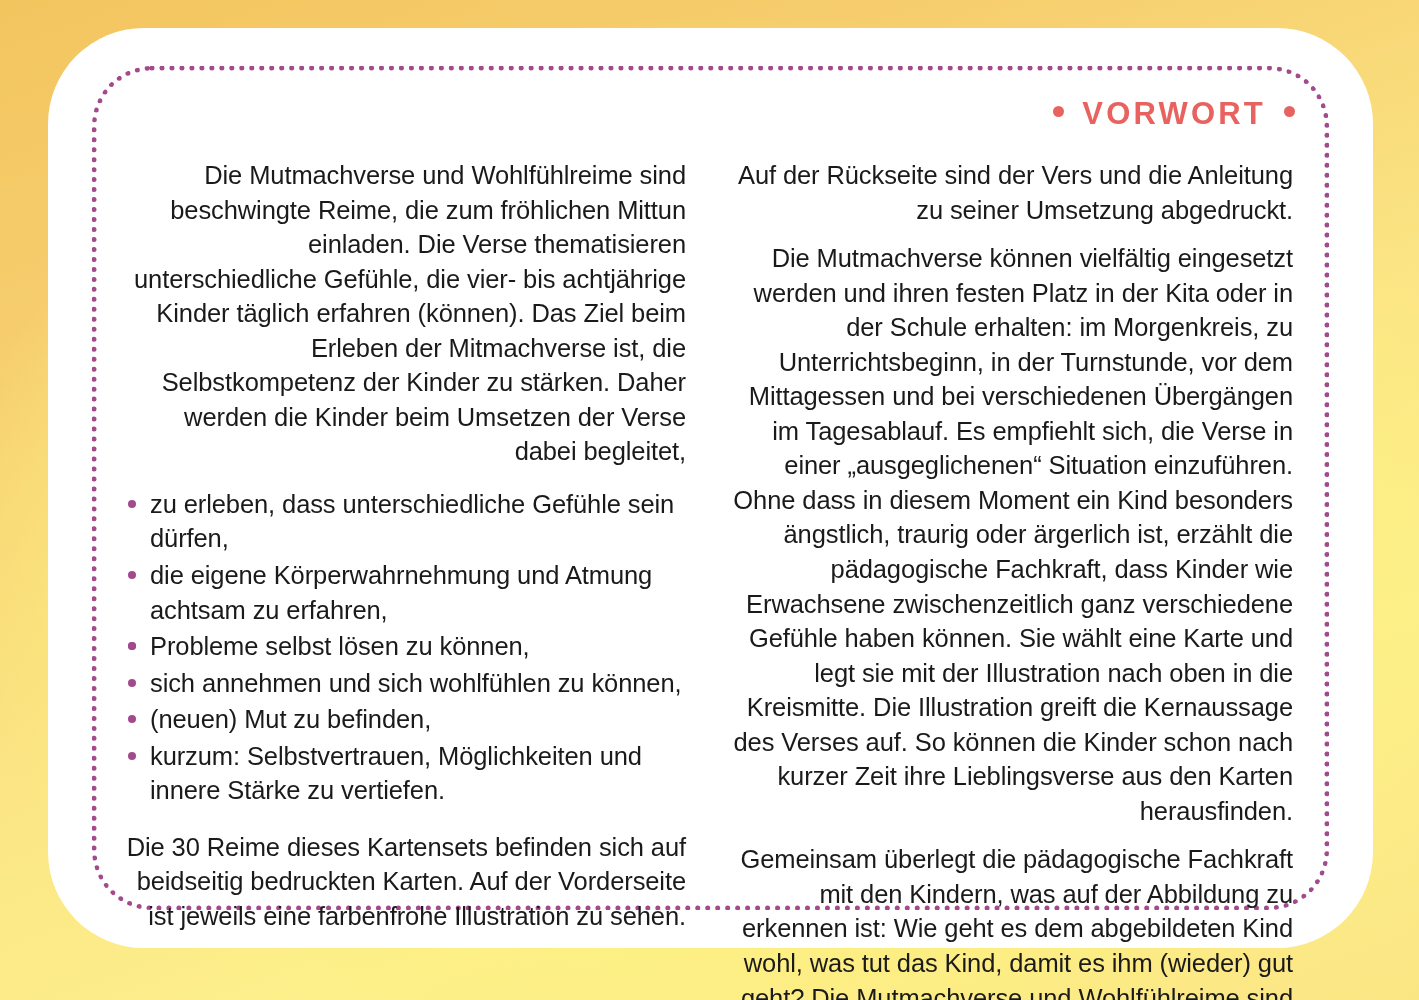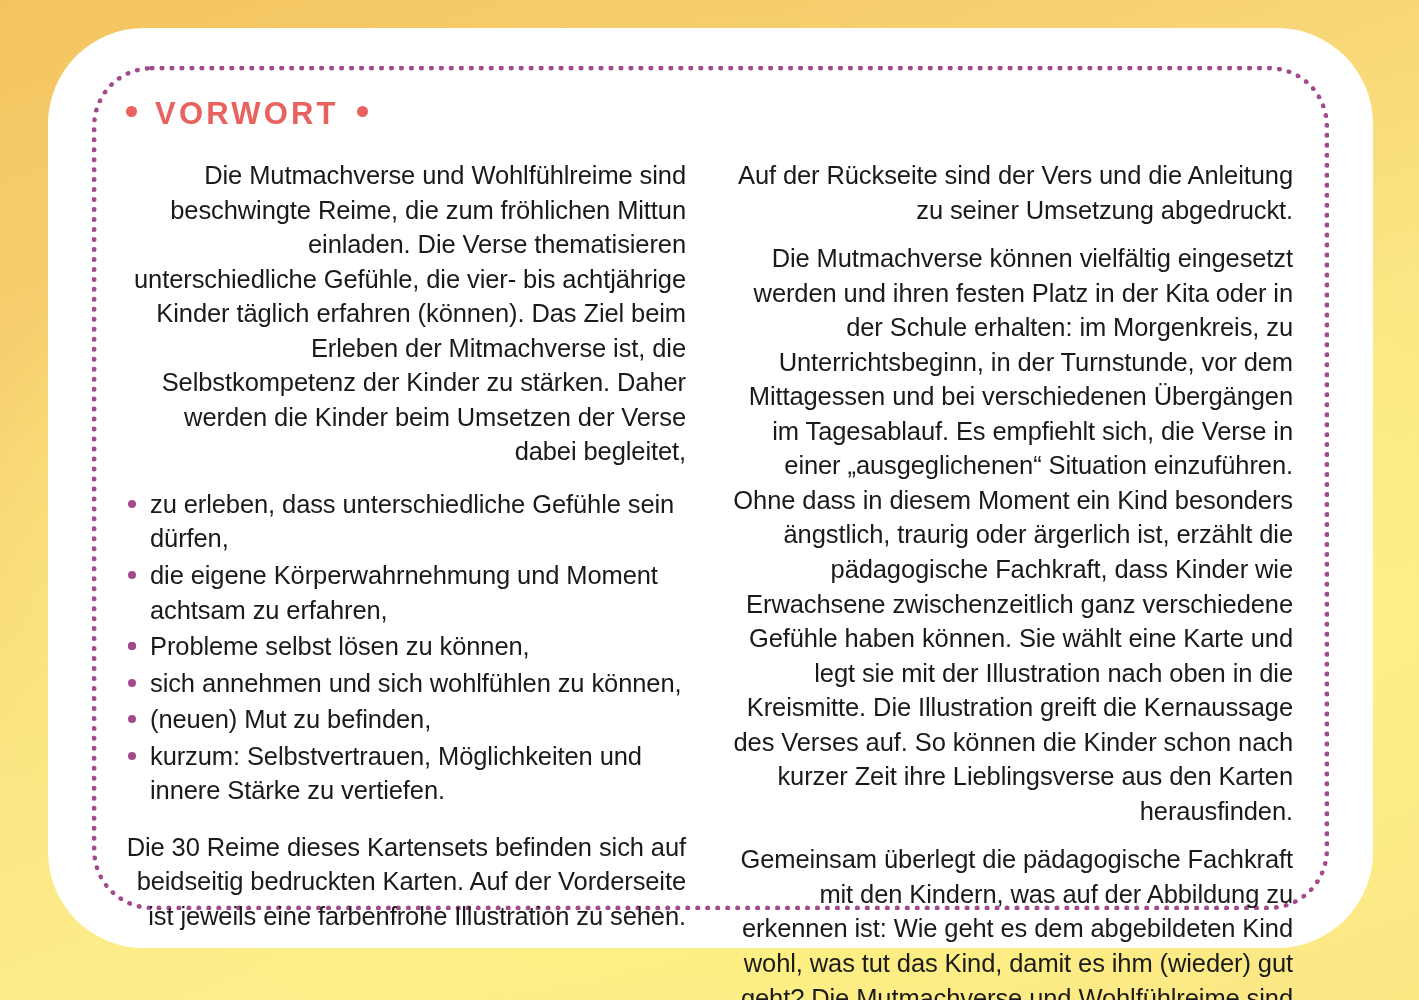--- a/index.html
+++ b/index.html
@@ -60,21 +60,21 @@
   }
 
   
   #content {
     position: absolute;
     left: 0; top: 0; right: 0; bottom: 0;
     padding: 52px 78px 40px 78px;
   }
 
   #heading {
-    text-align: left;
+    text-align: right;
     color: #e8635f;
     font-size: 31px;
     font-weight: bold;
     letter-spacing: 3.2px;
     margin: 16px 0 26px 0;
     white-space: nowrap;
   }
   #heading .hd-dot {
     display: inline-block;
     width: 11px;
@@ -155,21 +155,21 @@
 
           <p class="para">Die Mutmachverse und Wohlfühlreime sind beschwingte Reime, die zum fröhlichen Mittun einladen. Die Verse thematisieren unterschiedliche Gefühle, die vier- bis achtjährige Kinder täglich erfahren (können). Das Ziel beim Erleben der Mitmachverse ist, die Selbstkompetenz der Kinder zu stärken. Daher werden die Kinder beim Umsetzen der Verse dabei begleitet,</p>
 
           <ul class="bullets">
             <li>
               <span class="bullet-dot"></span>
               <span>zu erleben, dass unterschiedliche Gefühle sein dürfen,</span>
             </li>
             <li>
               <span class="bullet-dot"></span>
-              <span>die eigene Körperwahrnehmung und Moment achtsam zu erfahren,</span>
+              <span>die eigene Körperwahrnehmung und Atmung achtsam zu erfahren,</span>
             </li>
             <li>
               <span class="bullet-dot"></span>
             </li>
             <li>
               <span class="bullet-dot"></span>
               <span>Probleme selbst lösen zu können,</span>
             </li>
             <li>
               <span class="bullet-dot"></span>

